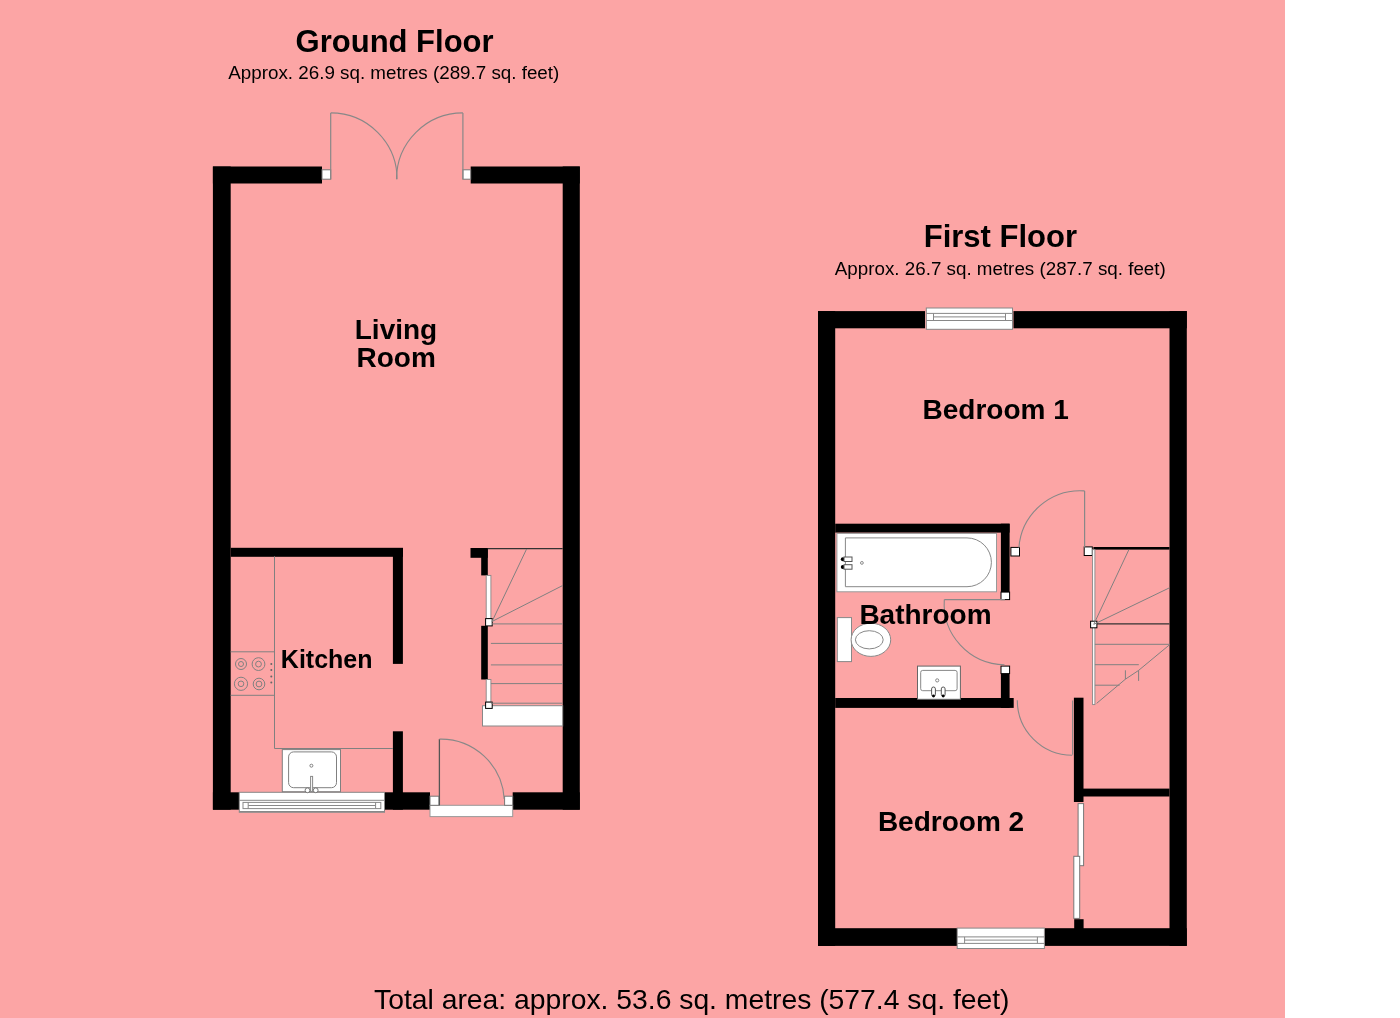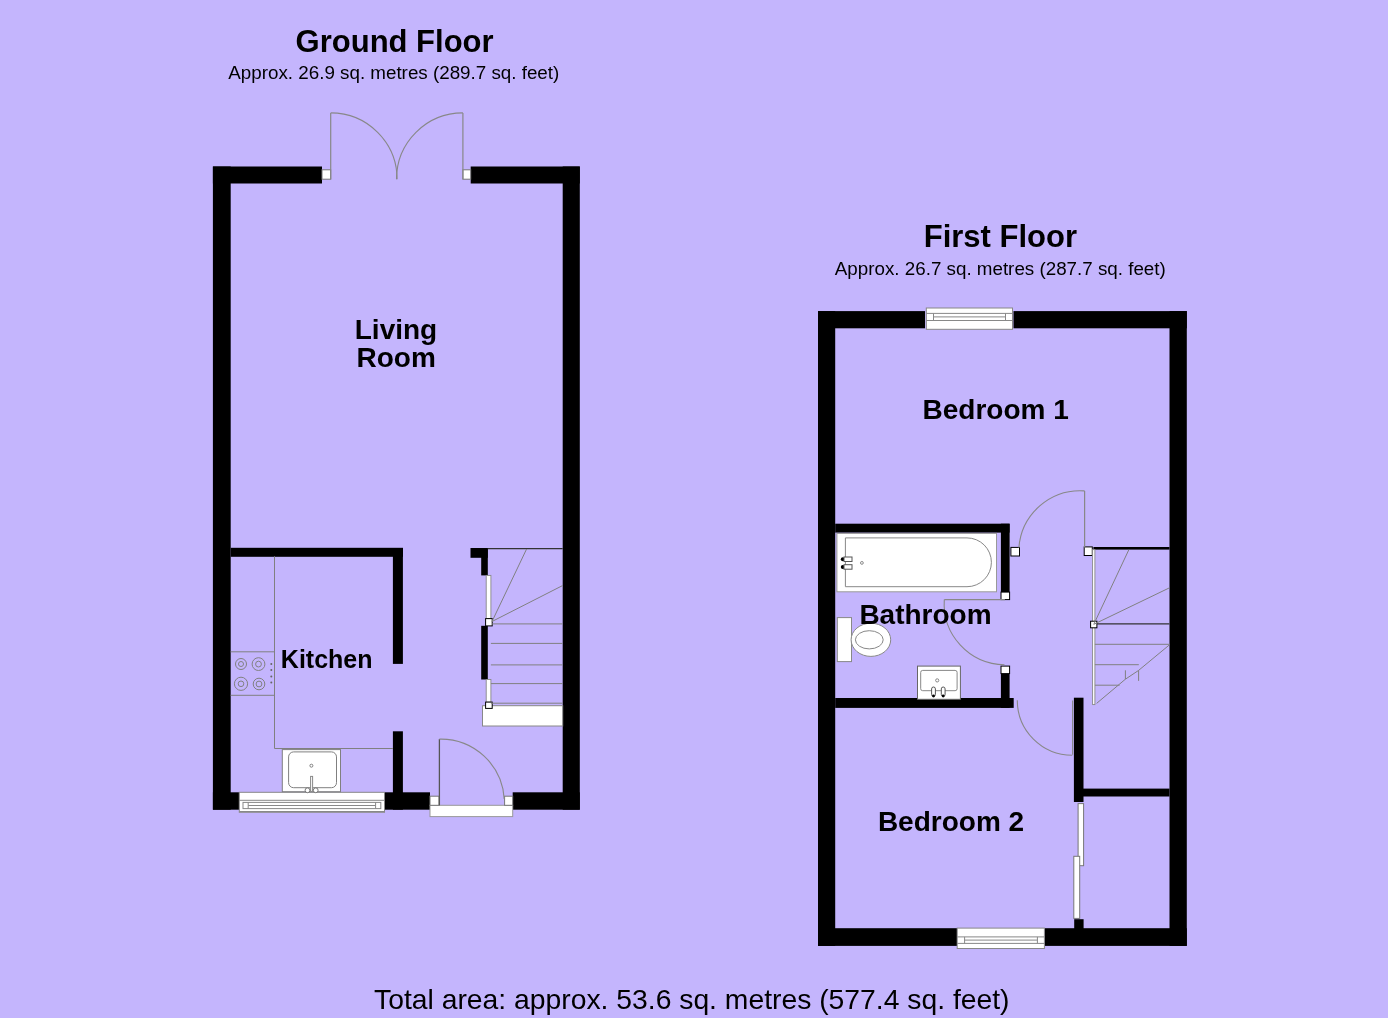--- a/index.html
+++ b/index.html
@@ -1,16 +1,16 @@
 <!DOCTYPE html>
 <html><head>
 <meta charset="utf-8">
 <style>
   html,body{margin:0;padding:0;background:#ffffff;}
-  #page{width:1388px;height:1018px;position:relative;background:#c4b5fd;overflow:hidden;}
+  #page{width:1285px;height:1018px;position:relative;background:#fca5a5;overflow:hidden;}
   svg{position:absolute;left:0;top:0;}
   svg{will-change:transform;}
   text{font-family:"Liberation Sans", sans-serif;fill:#000;}
   .t1{font-size:31px;font-weight:bold;}
   .tl{font-size:28px;font-weight:bold;}
   .tk{font-size:25px;font-weight:bold;}
   .t2{font-size:18.8px;}
   .t3{font-size:28.3px;}
 </style>
 </head>

